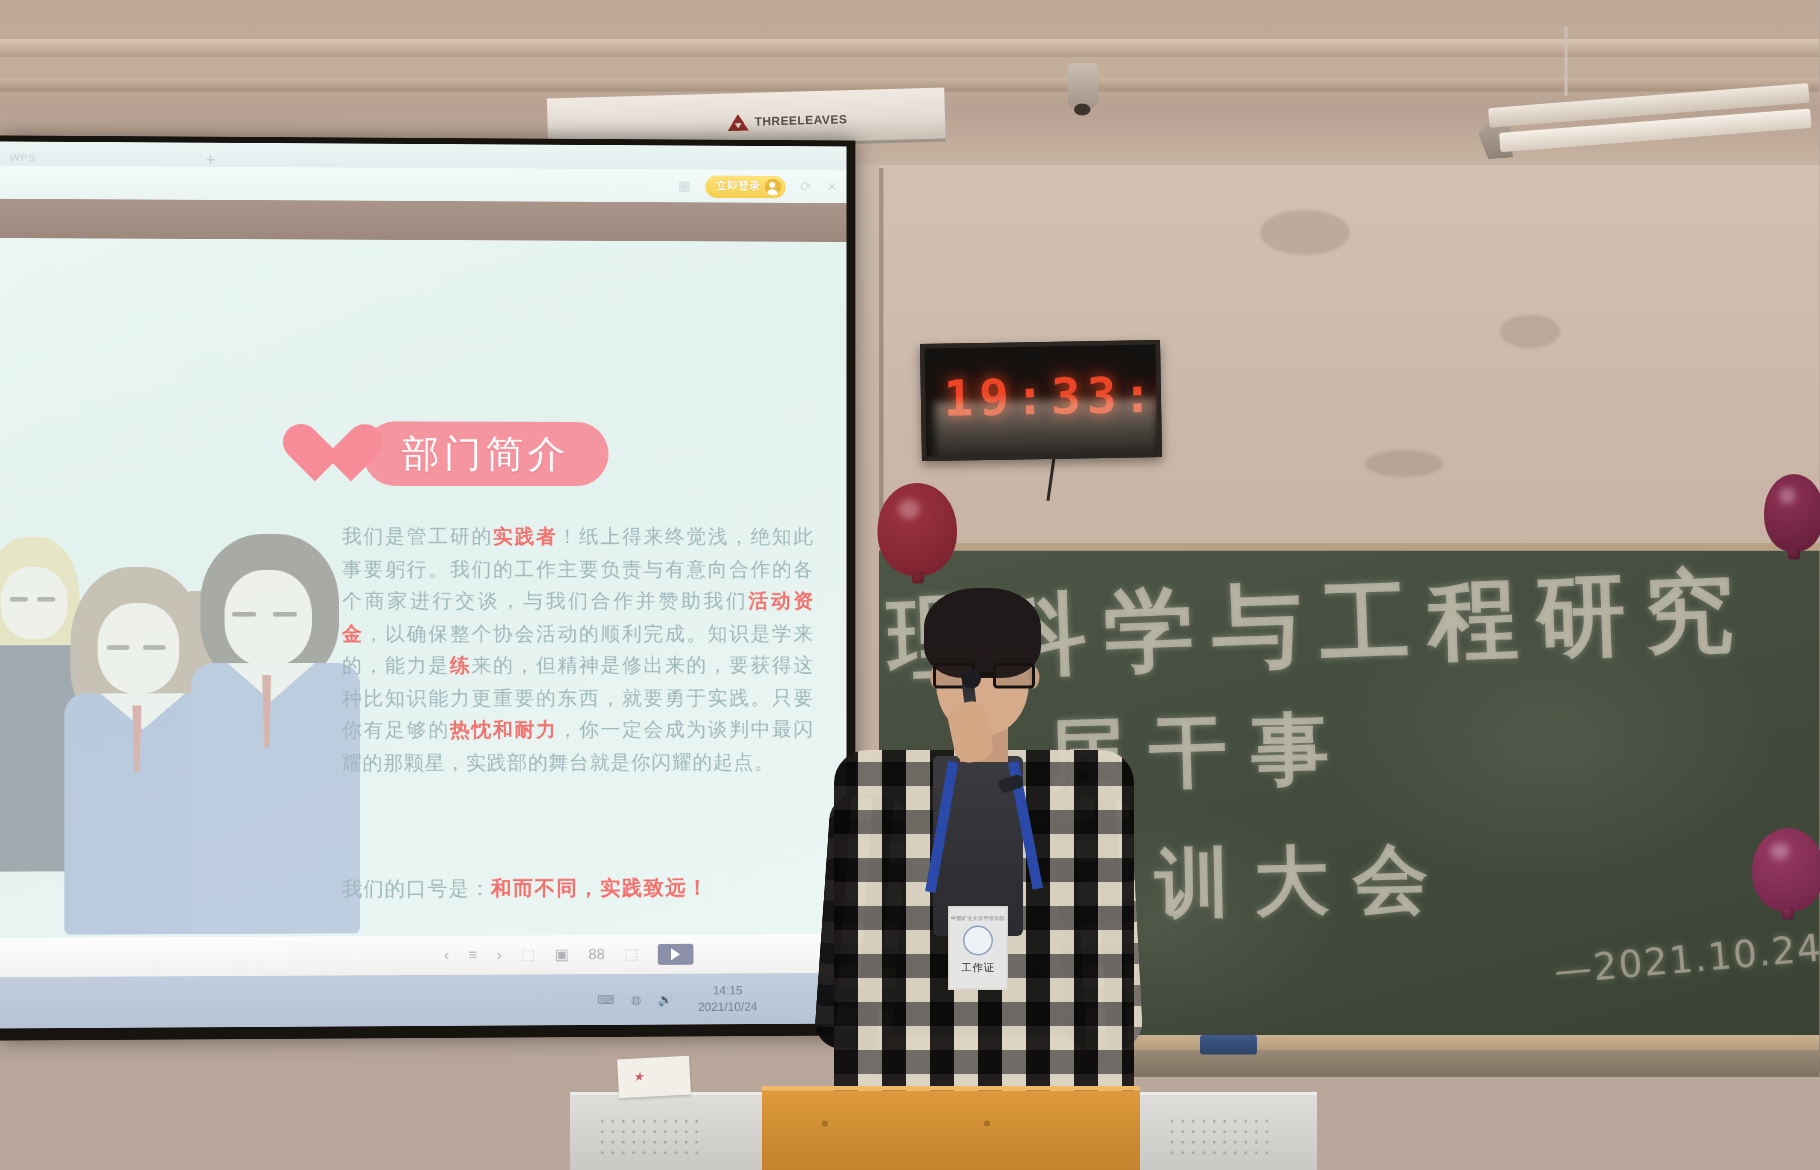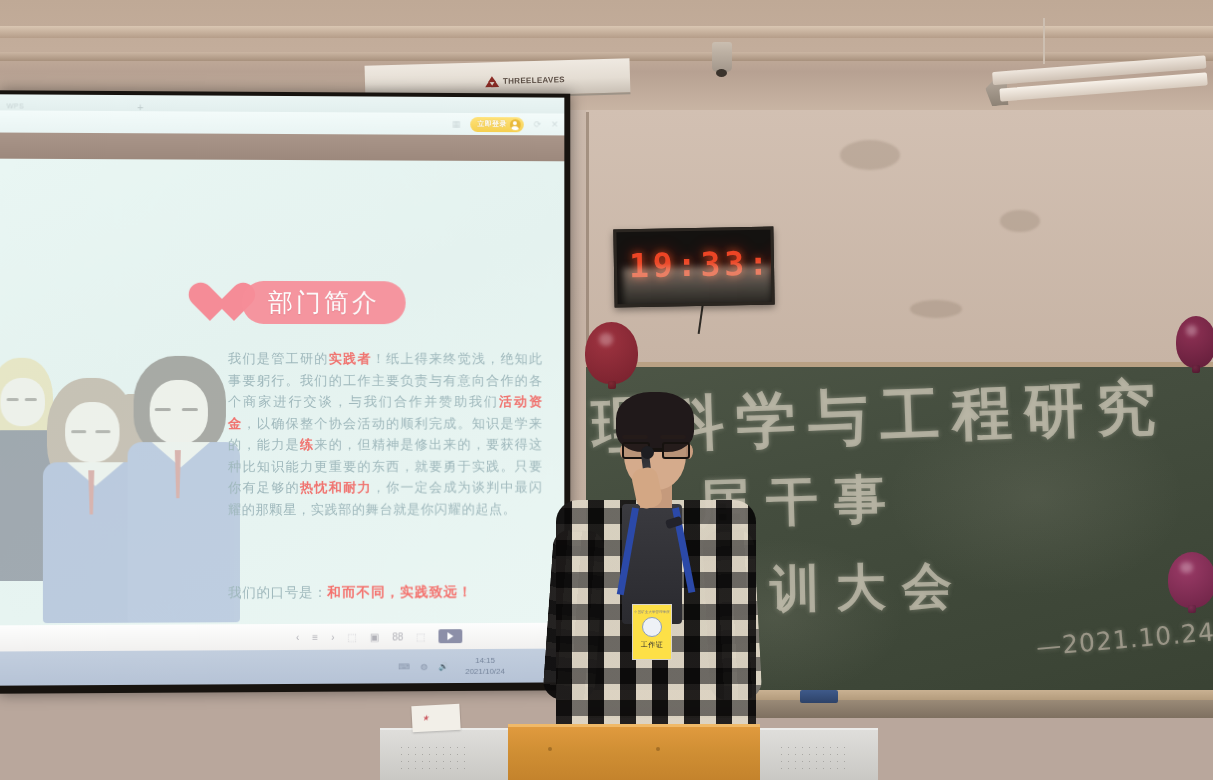--- a/index.html
+++ b/index.html
@@ -408,21 +408,21 @@
     position:absolute; left:74px; top:112px; width:60px; height:120px;
     background:linear-gradient(180deg,#3a3a3f,#2a2a2f); border-radius:4px;
   }
   .p-lanyard-l, .p-lanyard-r {
     position:absolute; width:7px; background:#2b49a8; top:116px;
   }
   .p-lanyard-l { left:84px; height:88px; transform:rotate(10deg); transform-origin:top; }
   .p-lanyard-r { left:124px; height:86px; transform:rotate(-11deg); transform-origin:top; }
   .p-badge {
     position:absolute; left:84px; top:212px; width:40px; height:56px;
-    background:#fde047; border:1px solid #d9d5cb;
+    background:#e5e5e5; border:1px solid #d9d5cb;
     display:flex; flex-direction:column; align-items:center; padding-top:5px; gap:3px;
   }
   .p-badge .bseal {
     width:20px;height:20px;border-radius:50%;
     border:1.5px solid #8d9fbe; background:#eef1f6;
   }
   .p-badge .btxt { font-size:7px; color:#2b2b33; letter-spacing:.5px; font-family:"DejaVu Sans",sans-serif;}
   .p-badge .bsub { font-size:3.4px; color:#7d7d88; letter-spacing:.2px; }
   .p-arm {
     position:absolute; top:138px; width:52px; height:170px;

